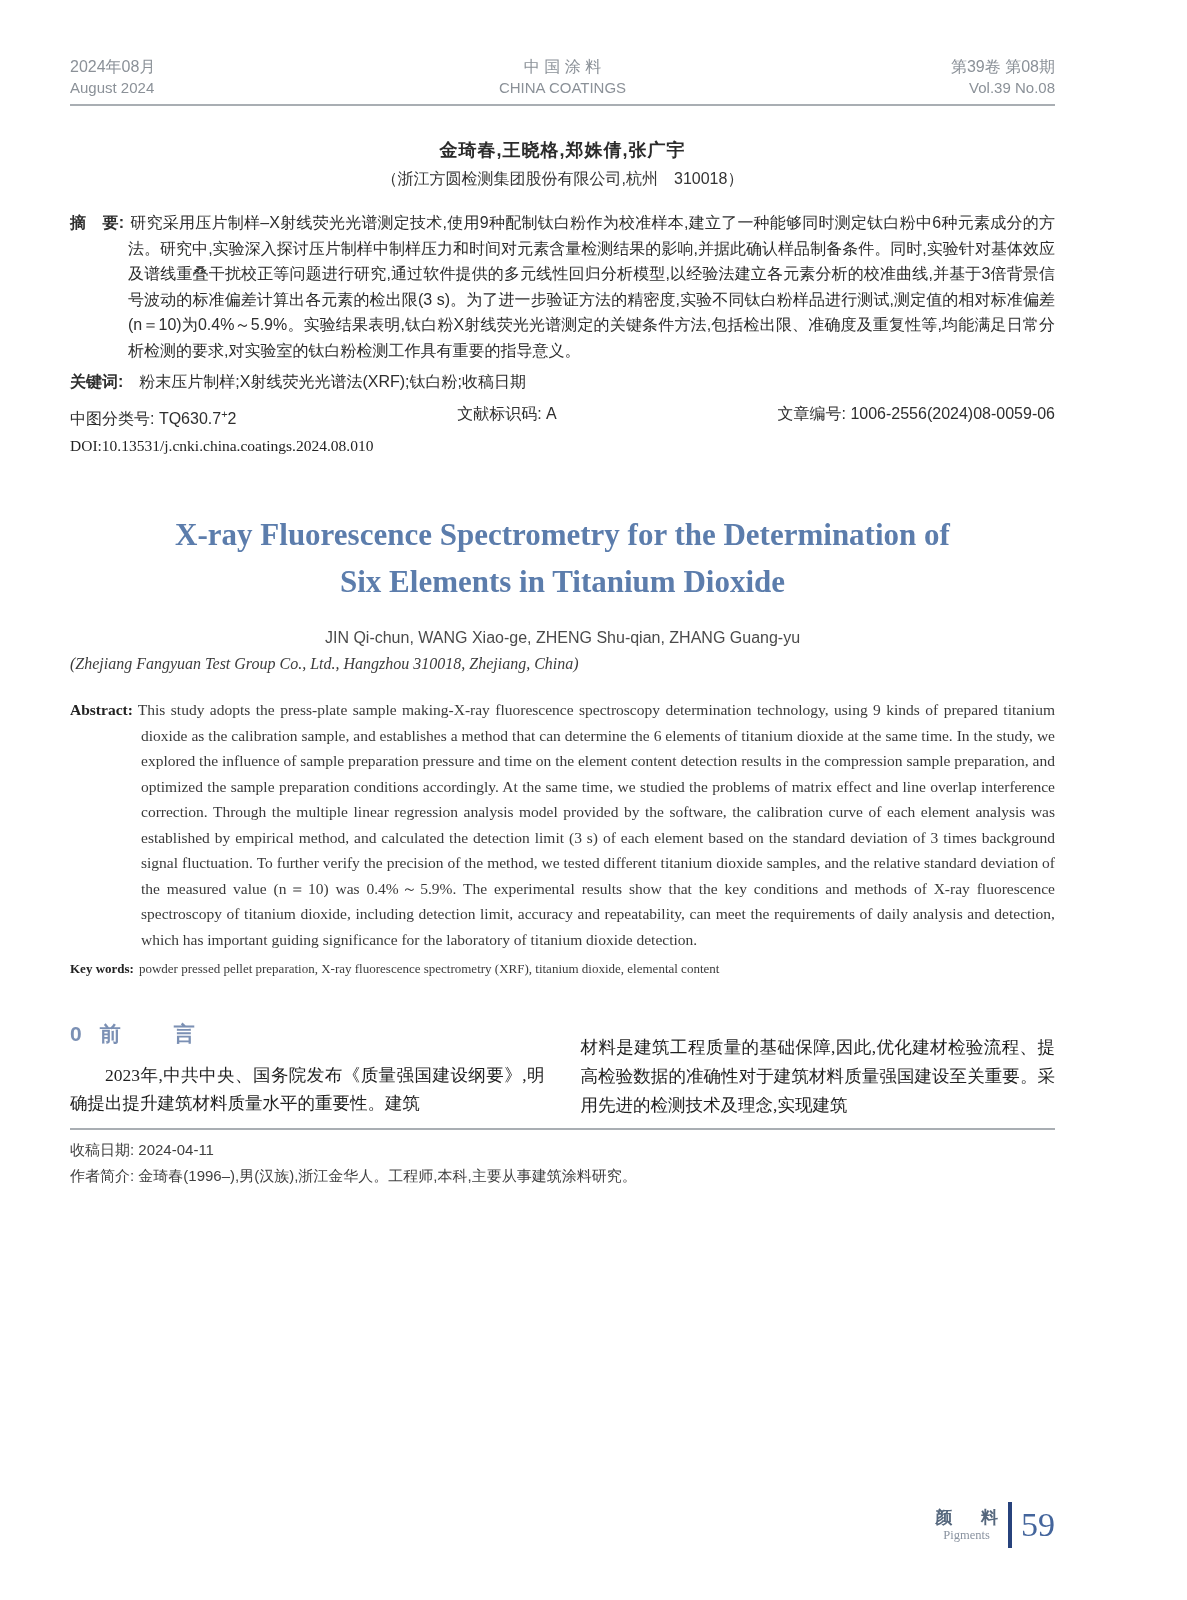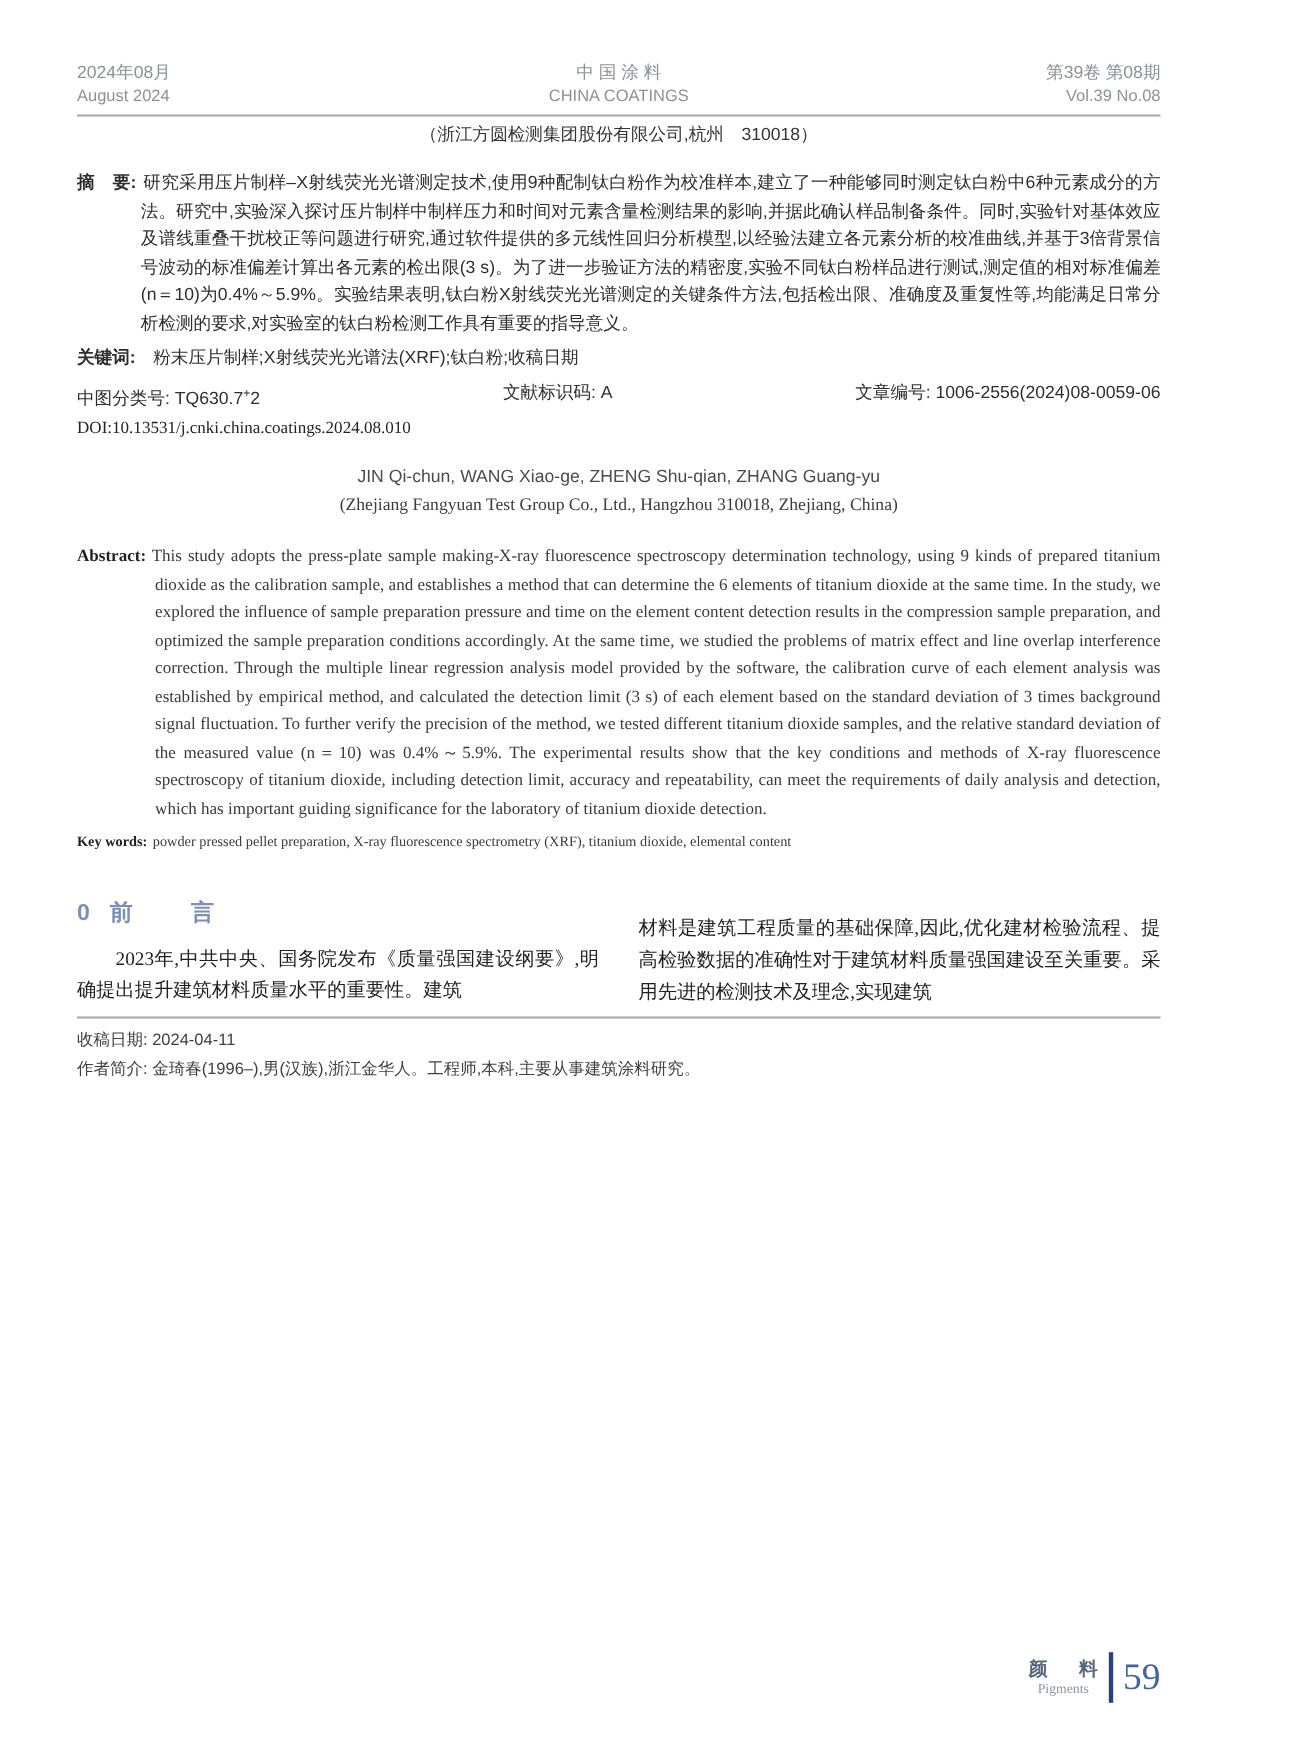--- a/index.html
+++ b/index.html
@@ -84,22 +84,22 @@
     font-family: "Liberation Serif", serif;
     font-weight: bold;
     font-size: 31px; line-height: 47px;
     color: #5c7dac;
   }
   .en-authors {
     margin-top: 22px; text-align: center;
     font-size: 16px; line-height: 22px; color: #4b4b4b;
   }
   .en-affil {
-    margin-top: 4px; text-align: center;
-    font-family: "Liberation Serif", serif; 
+    margin-top: 4px; text-align: left;
+    font-family: "Liberation Serif", serif; font-style: italic;
     font-size: 16px; line-height: 22px; color: #3c3c3c;
   }
 
   
   .en-abstract {
     margin-top: 22px;
     font-family: "Liberation Serif", serif;
     font-size: 15.5px; line-height: 25.5px;
     text-align: justify;
     padding-left: 71px; text-indent: -71px;
@@ -184,33 +184,38 @@
       <div>中 国 涂 料</div>
       <div class="sub">CHINA COATINGS</div>
     </div>
     <div class="col right">
       <div>第39卷 第08期</div>
       <div class="sub">Vol.39  No.08</div>
     </div>
   </div>
 
 
+  <div class="cn-authors">金琦春,王晓格,郑姝倩,张广宇</div>
   <div class="cn-affil">（浙江方圆检测集团股份有限公司,杭州　310018）</div>
 
   <p class="cn-abstract"><span class="lbl">摘　要:</span><span>研究采用压片制样–X射线荧光光谱测定技术,使用9种配制钛白粉作为校准样本,建立了一种能够同时测定钛白粉中6种元素成分的方法。研究中,实验深入探讨压片制样中制样压力和时间对元素含量检测结果的影响,并据此确认样品制备条件。同时,实验针对基体效应及谱线重叠干扰校正等问题进行研究,通过软件提供的多元线性回归分析模型,以经验法建立各元素分析的校准曲线,并基于3倍背景信号波动的标准偏差计算出各元素的检出限(3 s)。为了进一步验证方法的精密度,实验不同钛白粉样品进行测试,测定值的相对标准偏差(n＝10)为0.4%～5.9%。实验结果表明,钛白粉X射线荧光光谱测定的关键条件方法,包括检出限、准确度及重复性等,均能满足日常分析检测的要求,对实验室的钛白粉检测工作具有重要的指导意义。</span></p>
 
   <p class="cn-keywords"><span class="lbl">关键词:</span><span>粉末压片制样;X射线荧光光谱法(XRF);钛白粉;收稿日期</span></p>
 
   <div class="meta-row">
     <span><span>中图分类号: TQ630.7</span><sup>+</sup><span>2</span></span>
     <span>文献标识码: A</span>
     <span>文章编号: 1006-2556(2024)08-0059-06</span>
   </div>
   <div class="doi-line">DOI:10.13531/j.cnki.china.coatings.2024.08.010</div>
 
+  <h2 class="en-title">
+    <div>X-ray Fluorescence Spectrometry for the Determination of</div>
+    <div>Six Elements in Titanium Dioxide</div>
+  </h2>
 
   <div class="en-authors">JIN Qi-chun, WANG Xiao-ge, ZHENG Shu-qian, ZHANG Guang-yu</div>
   <div class="en-affil">(Zhejiang Fangyuan Test Group Co., Ltd., Hangzhou 310018, Zhejiang, China)</div>
 
   <p class="en-abstract"><span class="lbl">Abstract:</span><span>This study adopts the press-plate sample making-X-ray fluorescence spectroscopy determination technology, using 9 kinds of prepared titanium dioxide as the calibration sample, and establishes a method that can determine the 6 elements of titanium dioxide at the same time. In the study, we explored the influence of sample preparation pressure and time on the element content detection results in the compression sample preparation, and optimized the sample preparation conditions accordingly. At the same time, we studied the problems of matrix effect and line overlap interference correction. Through the multiple linear regression analysis model provided by the software, the calibration curve of each element analysis was established by empirical method, and calculated the detection limit (3 s) of each element based on the standard deviation of 3 times background signal fluctuation. To further verify the precision of the method, we tested different titanium dioxide samples, and the relative standard deviation of the measured value (n＝10) was 0.4%～5.9%. The experimental results show that the key conditions and methods of X-ray fluorescence spectroscopy of titanium dioxide, including detection limit, accuracy and repeatability, can meet the requirements of daily analysis and detection, which has important guiding significance for the laboratory of titanium dioxide detection.</span></p>
 
   <p class="en-keywords"><span class="lbl">Key words:</span><span>powder pressed pellet preparation, X-ray fluorescence spectrometry (XRF), titanium dioxide, elemental content</span></p>
 
   <div class="columns">
     <div class="columncol left-col">

